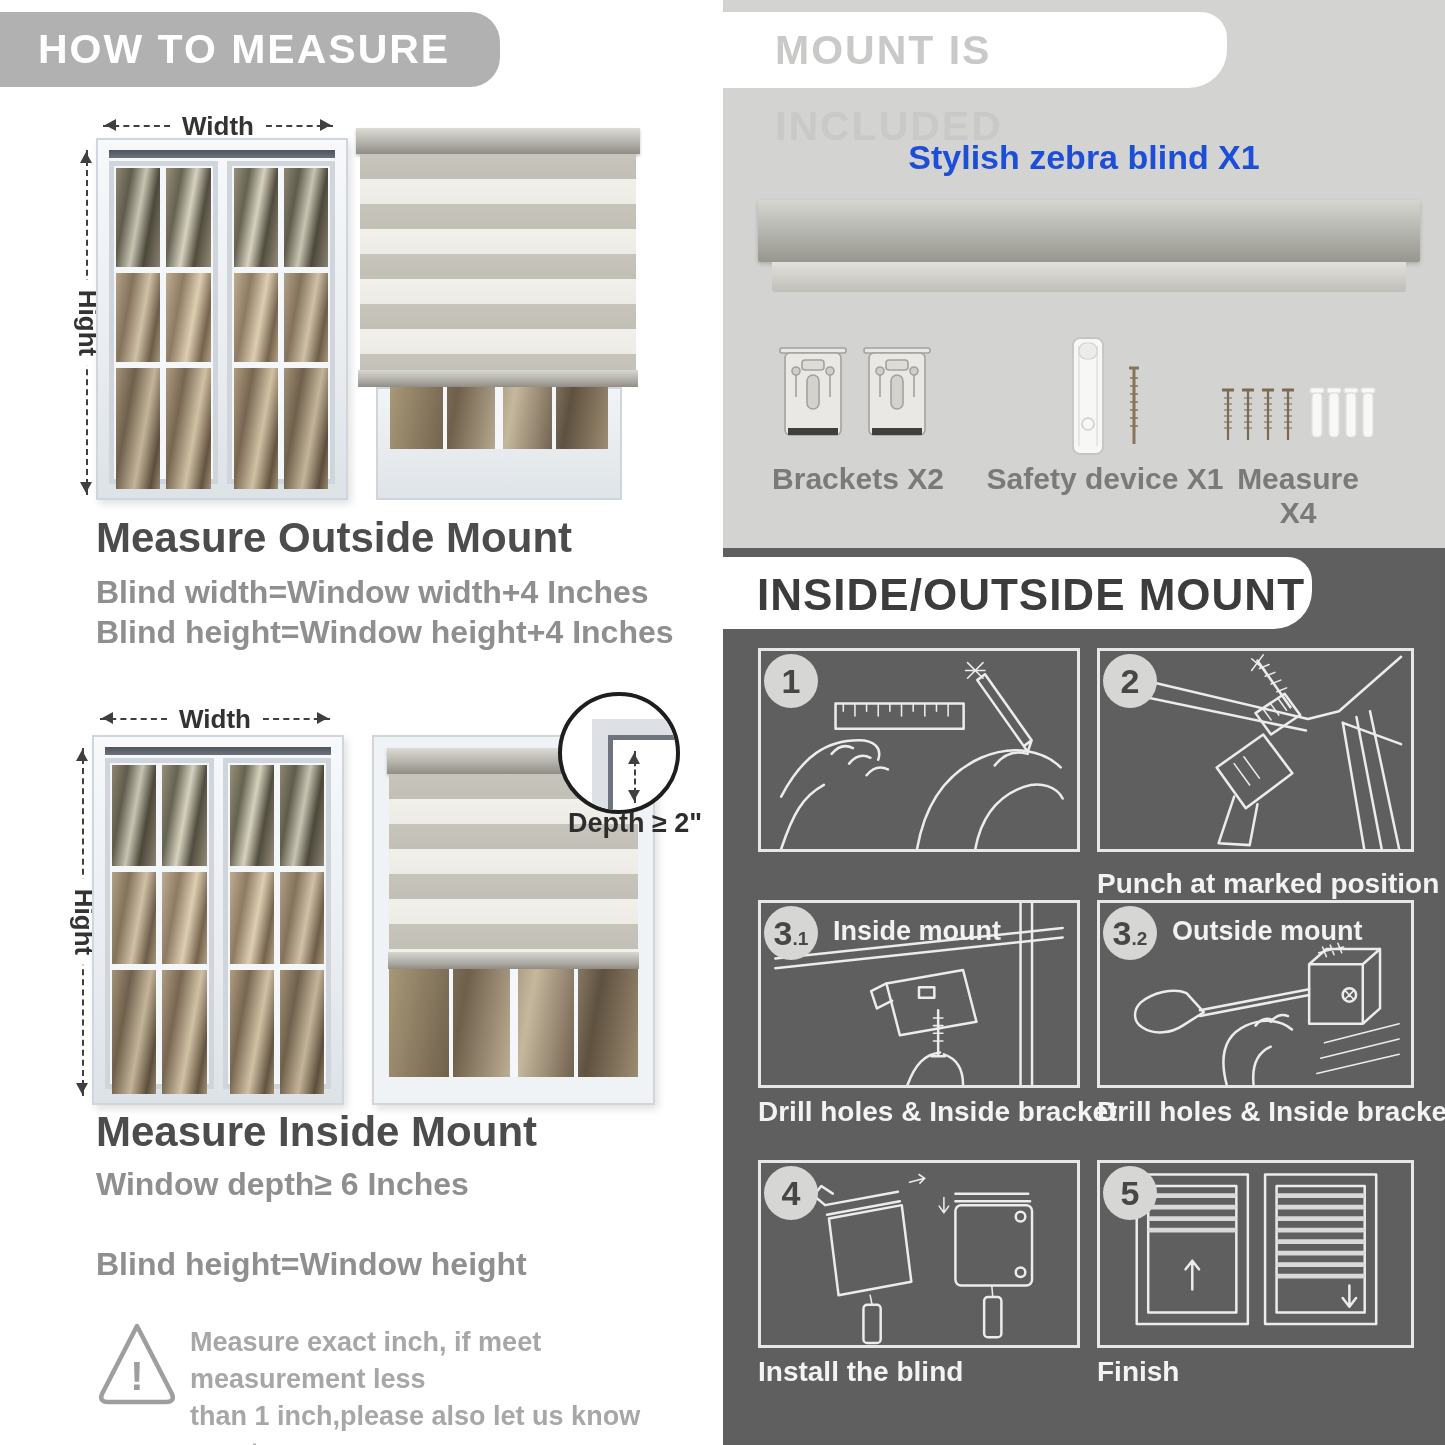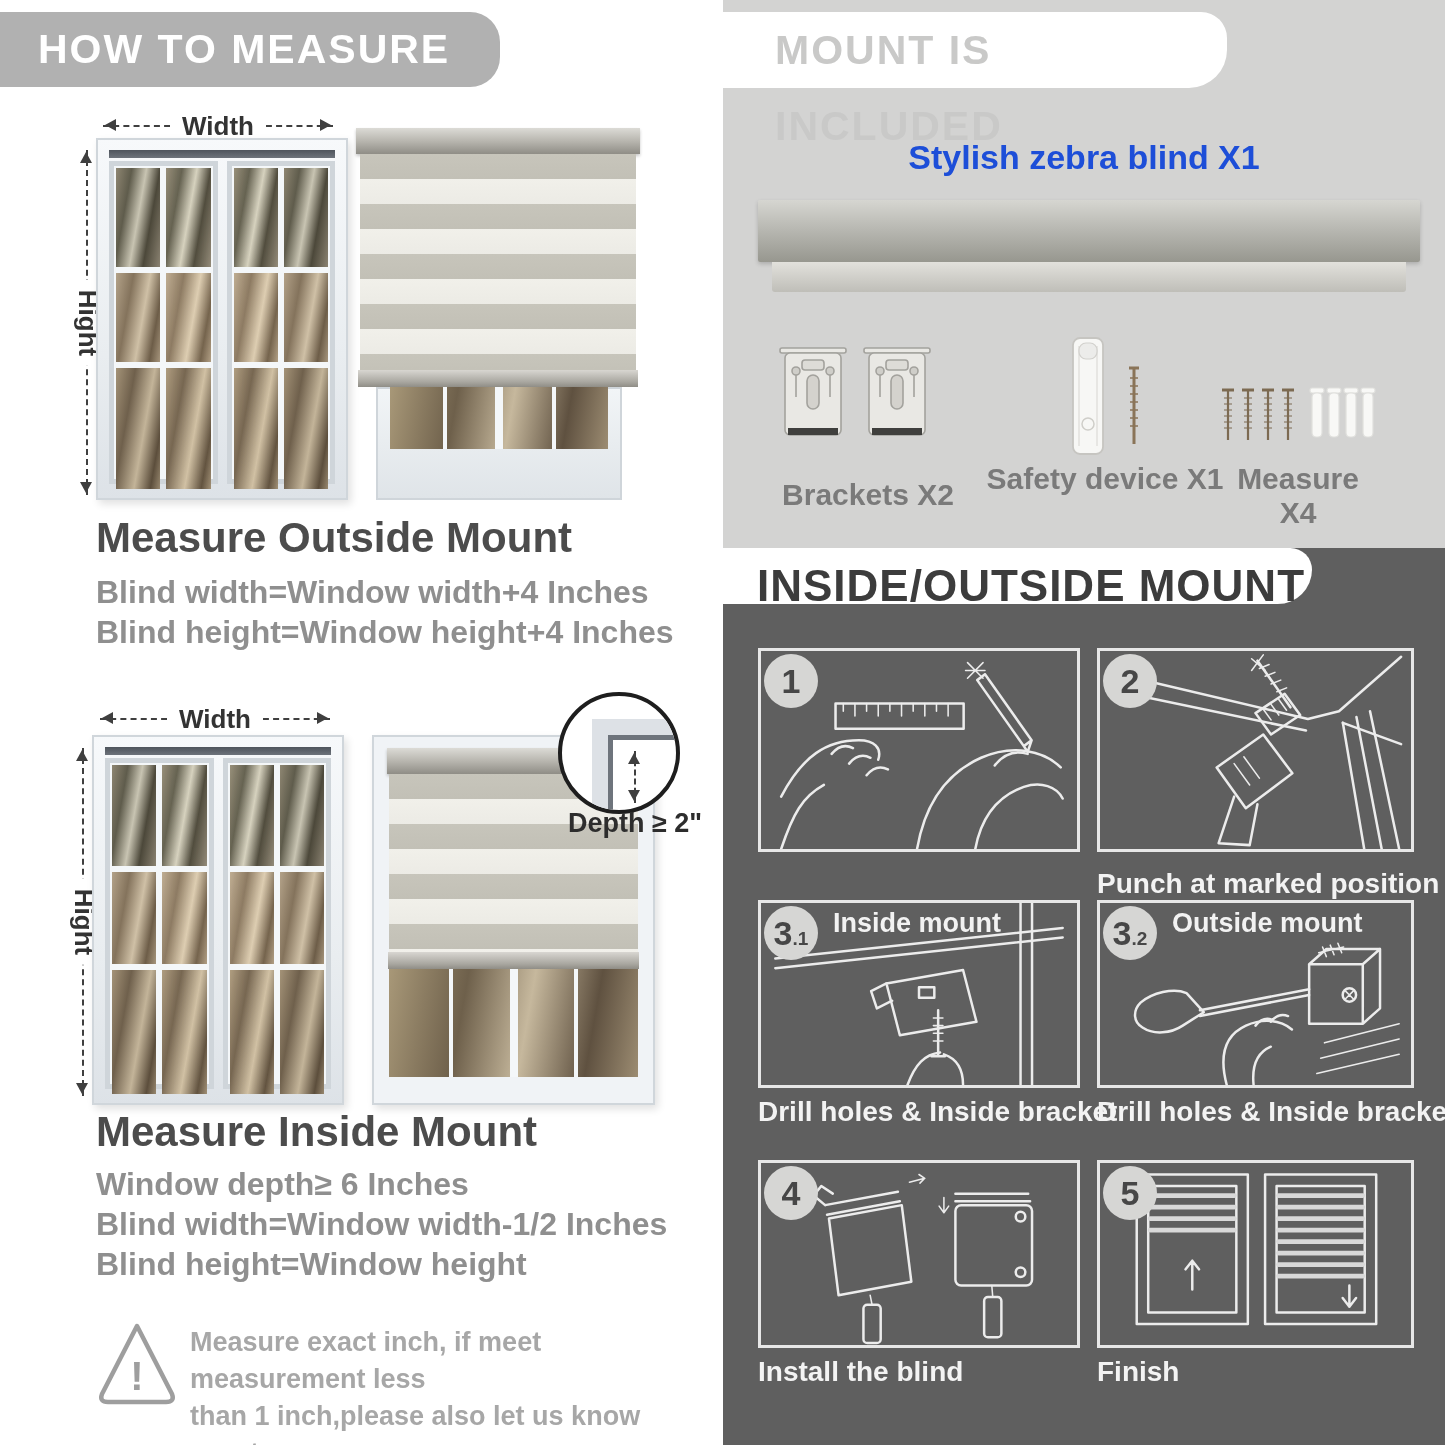--- a/index.html
+++ b/index.html
@@ -63,28 +63,28 @@
   .panel-light{left:723px;top:0;width:722px;height:548px;background:#d3d3d2;}
   .wi-box{left:0;top:12px;width:504px;height:76px;background:#ffffff;border-radius:0 26px 38px 0;
           color:#c9c9c8;font-weight:bold;font-size:41px;line-height:76px;padding-left:52px;
           letter-spacing:2px;box-sizing:border-box;}
   .prod-lab{left:0;top:138px;width:100%;text-align:center;font-weight:bold;font-size:34px;color:#1d4ed8;}
   .rail-main{background:linear-gradient(180deg,#d6d6d1 0%,#b9b9b3 45%,#97978f 100%);border-radius:2px;
              box-shadow:0 2px 4px rgba(0,0,0,.18);}
   .rail-lip{background:linear-gradient(180deg,#e2e1dc,#bfbeb8);border-radius:0 0 3px 3px;}
   .part-lab{font-weight:bold;font-size:30px;color:#7a7a7a;text-align:center;}
   .panel-dark{left:723px;top:548px;width:722px;height:897px;background:#5f5f5f;}
-  .io-box{left:0;top:0;width:589px;height:56px;background:#ffffff;border-radius:0 24px 38px 0;
+  .io-box{left:0;top:9px;width:589px;height:72px;background:#ffffff;border-radius:0 24px 38px 0;
           color:#3c3c3c;font-weight:bold;font-size:44px;line-height:76px;padding-left:34px;
           letter-spacing:1px;box-sizing:border-box;}
   .step{border:3px solid #e7e7e7;box-sizing:border-box;}
   .badge{position:absolute;left:3px;top:3px;width:54px;height:54px;border-radius:50%;background:#d6d6d4;
          color:#474747;font-weight:bold;font-size:34px;display:flex;align-items:center;justify-content:center;}
   .badge .sub{font-size:19px;margin-top:12px;}
-  .step-inner-lab{position:absolute;left:72px;top:5px;font-weight:bold;font-size:27px;color:#f2f2f2;white-space:nowrap;}
+  .step-inner-lab{position:absolute;left:72px;top:13px;font-weight:bold;font-size:27px;color:#f2f2f2;white-space:nowrap;}
   .caption{font-weight:bold;font-size:28px;color:#f3f3f3;white-space:nowrap;}
   .lineart{stroke:#ececec;stroke-width:2.6;fill:none;stroke-linecap:round;stroke-linejoin:round;}
   .lineart .thin{stroke-width:1.6;}
   .lineart .bar{stroke:#d9d9d9;stroke-width:5;}
 </style>
 </head>
 <body>
 
 <div id="stage">
 
@@ -188,21 +188,20 @@
       <div class="mag-dash">
         <span class="arr u" style="border-bottom-color:#3f3f3f;"></span>
         <span class="arr d" style="border-top-color:#3f3f3f;"></span>
       </div>
     </div>
   </div>
   <div class="abs depth-lab" style="left:560px;top:808px;width:150px;text-align:center;">Depth ≥ 2"</div>
 
   <div class="abs h1" style="left:96px;top:1108px;">Measure Inside Mount</div>
   <div class="abs formula" style="left:96px;top:1164px;">Window depth≥ 6 Inches</div>
-  <div class="abs formula" style="left:96px;top:1204px;">Blind width=Window width-1/2 Inches</div>
   <div class="abs formula" style="left:96px;top:1244px;">Blind height=Window height</div>
 
   <div class="abs" style="left:95px;top:1318px;width:84px;height:92px;">
     <svg width="84" height="92" viewBox="0 0 84 92">
       <path d="M42,8 L77,76 Q80,84 71,84 L13,84 Q4,84 7,76 Z" fill="none" stroke="#9e9e9e" stroke-width="4.5" stroke-linejoin="round"></path>
     </svg>
     <div class="warn-excl">!</div>
   </div>
   <div class="abs warn-text" style="left:190px;top:1324px;width:480px;">
     <div>Measure exact inch, if meet measurement less</div>
@@ -234,21 +233,21 @@
             <rect x="7" y="11" width="56" height="82" rx="5"></rect>
           <rect x="24" y="18" width="22" height="10" rx="3" fill="#dddcd7"></rect>
           <rect x="29" y="33" width="12" height="34" rx="6" fill="#d4d2cd"></rect>
           <circle cx="18" cy="29" r="4" fill="#cfcec9"></circle>
             <circle cx="52" cy="29" r="4" fill="#cfcec9"></circle>
           <path d="M18,33 v22 M52,33 v22" fill="none"></path>
           <rect x="10" y="86" width="50" height="7" fill="#3f3f3d" stroke="none"></rect>
         </g>
       </svg>
     </div>
-    <div class="abs part-lab" style="left:35px;top:462px;width:220px;margin-top:16px;">Brackets X2</div>
+    <div class="abs part-lab" style="left:25px;top:462px;width:220px;">Brackets X2</div>
 
     <div class="abs" style="left:332px;top:334px;width:100px;height:126px;">
       <svg width="100" height="126" viewBox="0 0 100 126">
         <rect x="18" y="4" width="30" height="116" rx="7" fill="#f7f7f5" stroke="#c6c5c1" stroke-width="1.8"></rect>
         <path d="M24,12 v100 M42,12 v100" stroke="#e2e1dd" stroke-width="1.5" fill="none"></path>
         <rect x="24" y="9" width="18" height="16" rx="7" fill="#ececea" stroke="#d2d1cd" stroke-width="1.2"></rect>
         <circle cx="33" cy="90" r="6" fill="none" stroke="#cfcec9" stroke-width="1.5"></circle>
         <path d="M74,34 h10 M79,34 v72 l0,4" stroke="#8a7458" stroke-width="3" fill="none"></path>
         <path d="M75,44 h8 M75,52 h8 M75,60 h8 M75,68 h8 M75,76 h8 M75,84 h8 M75,92 h8" stroke="#8a7458" stroke-width="1.4" fill="none"></path>
       </svg>

